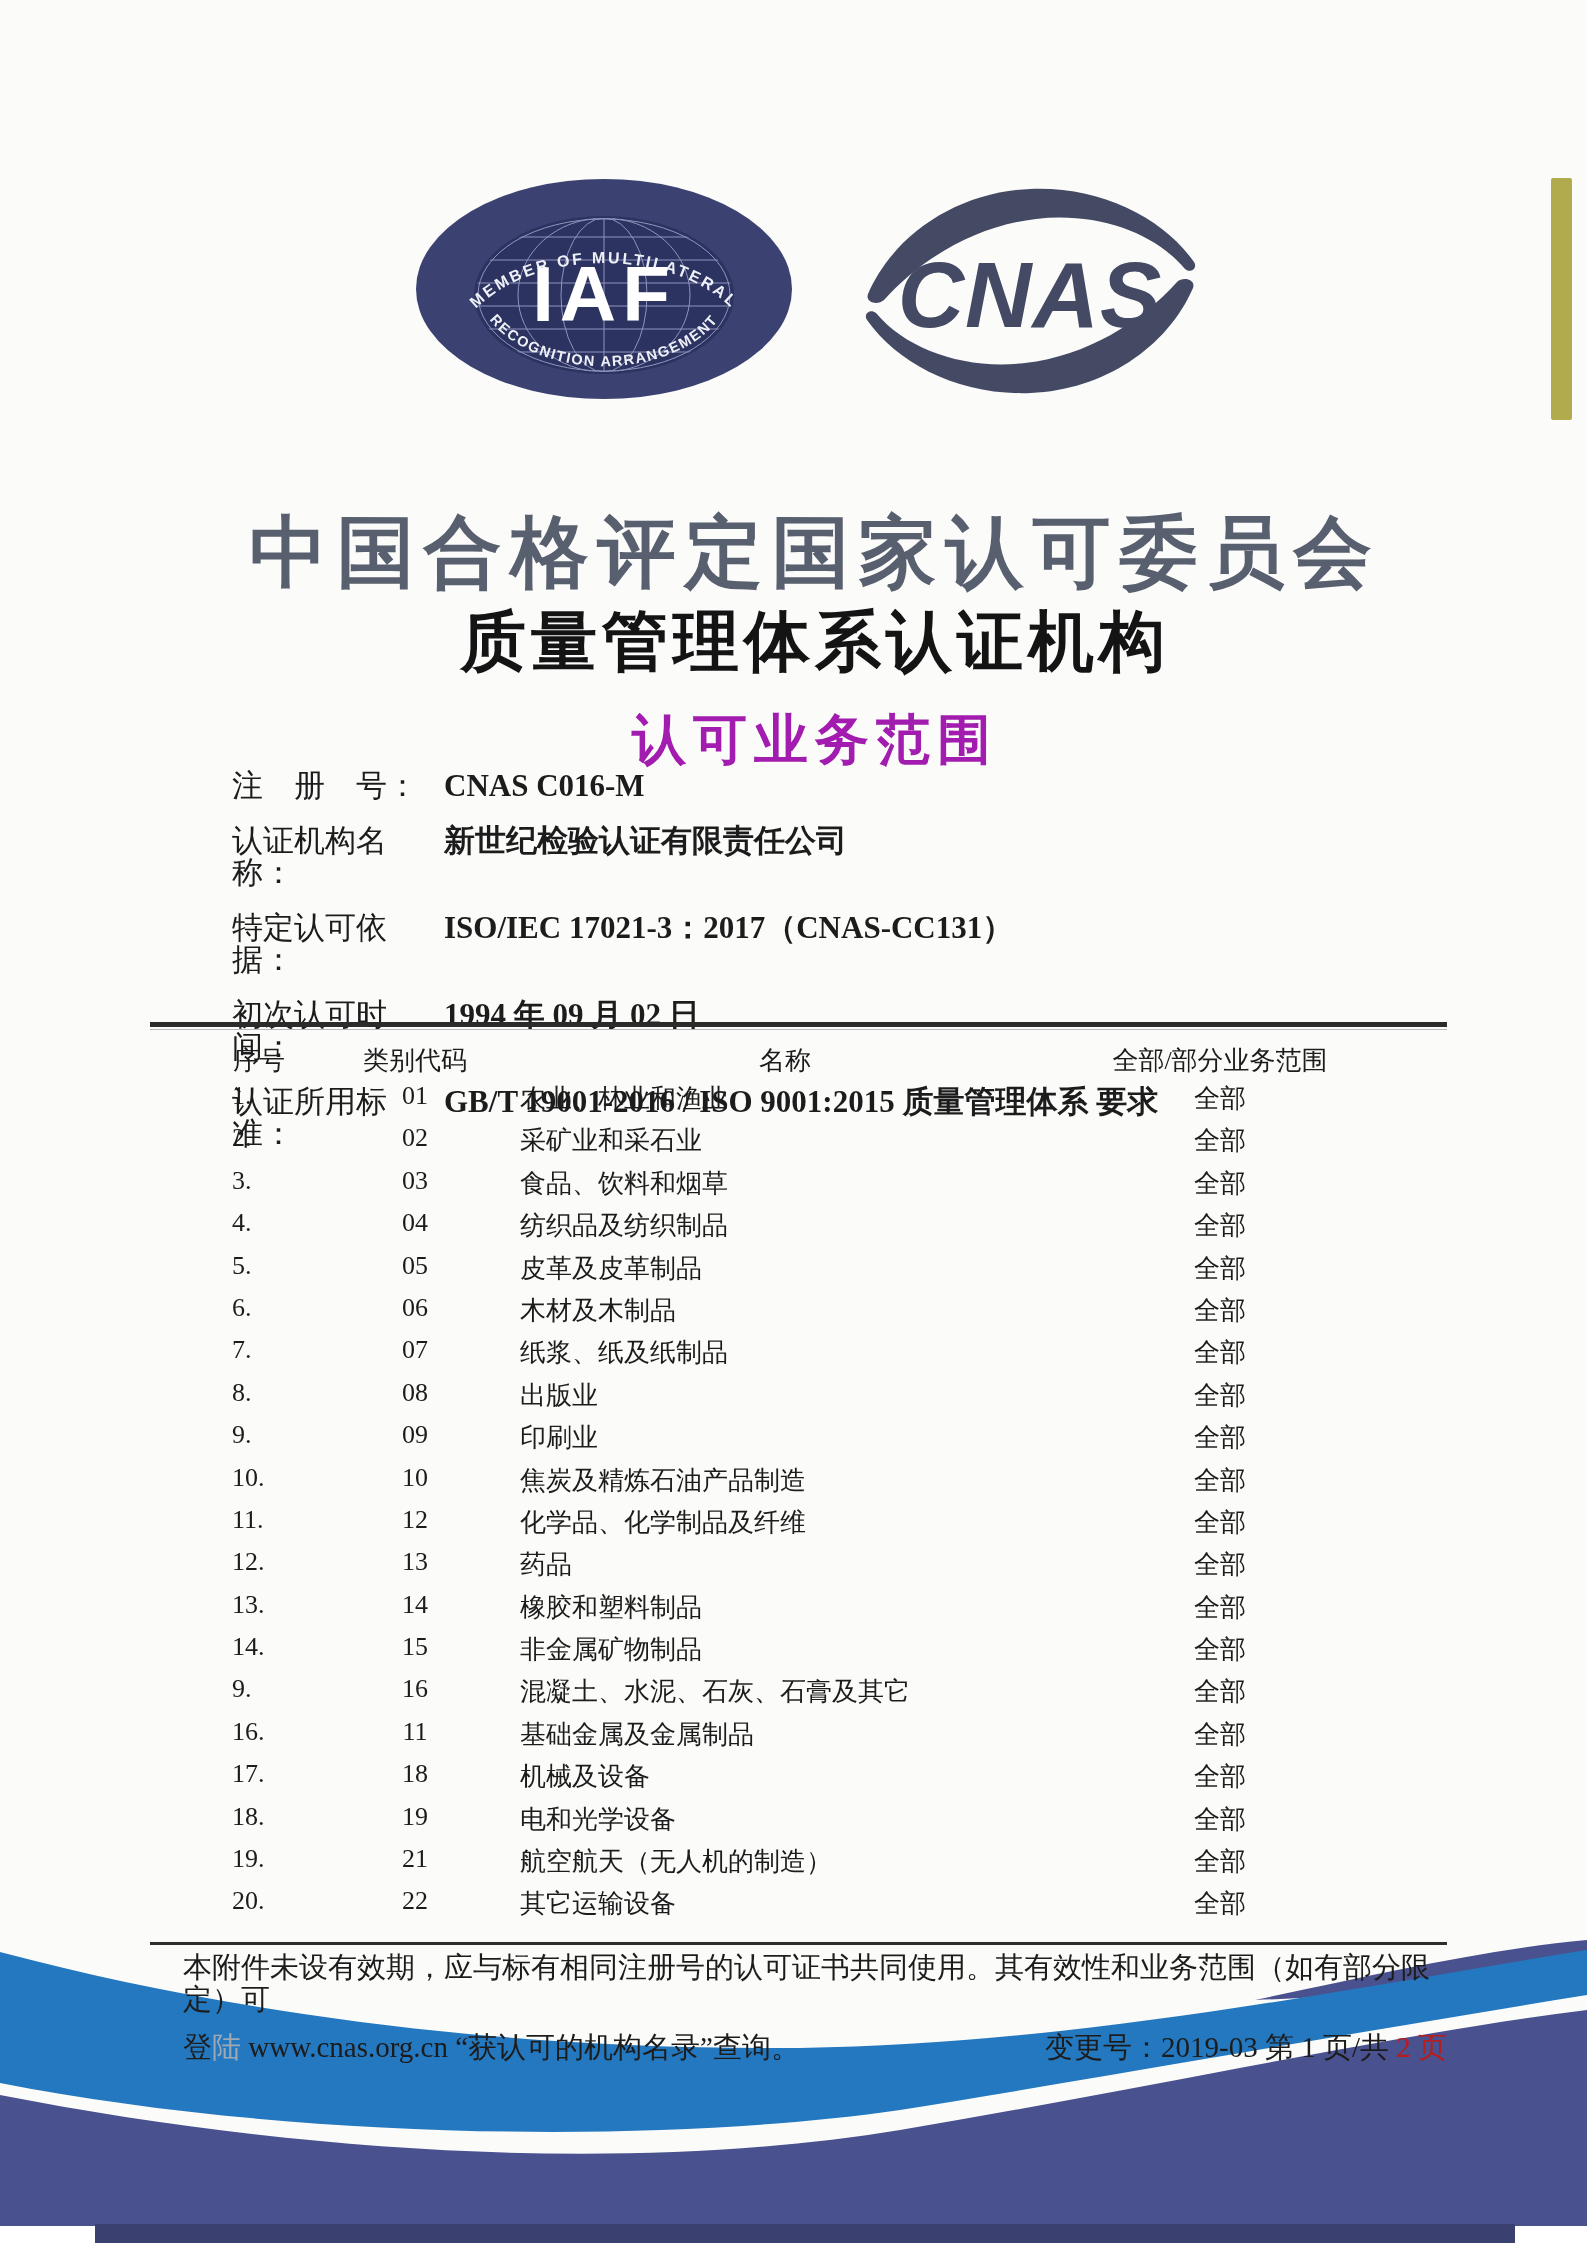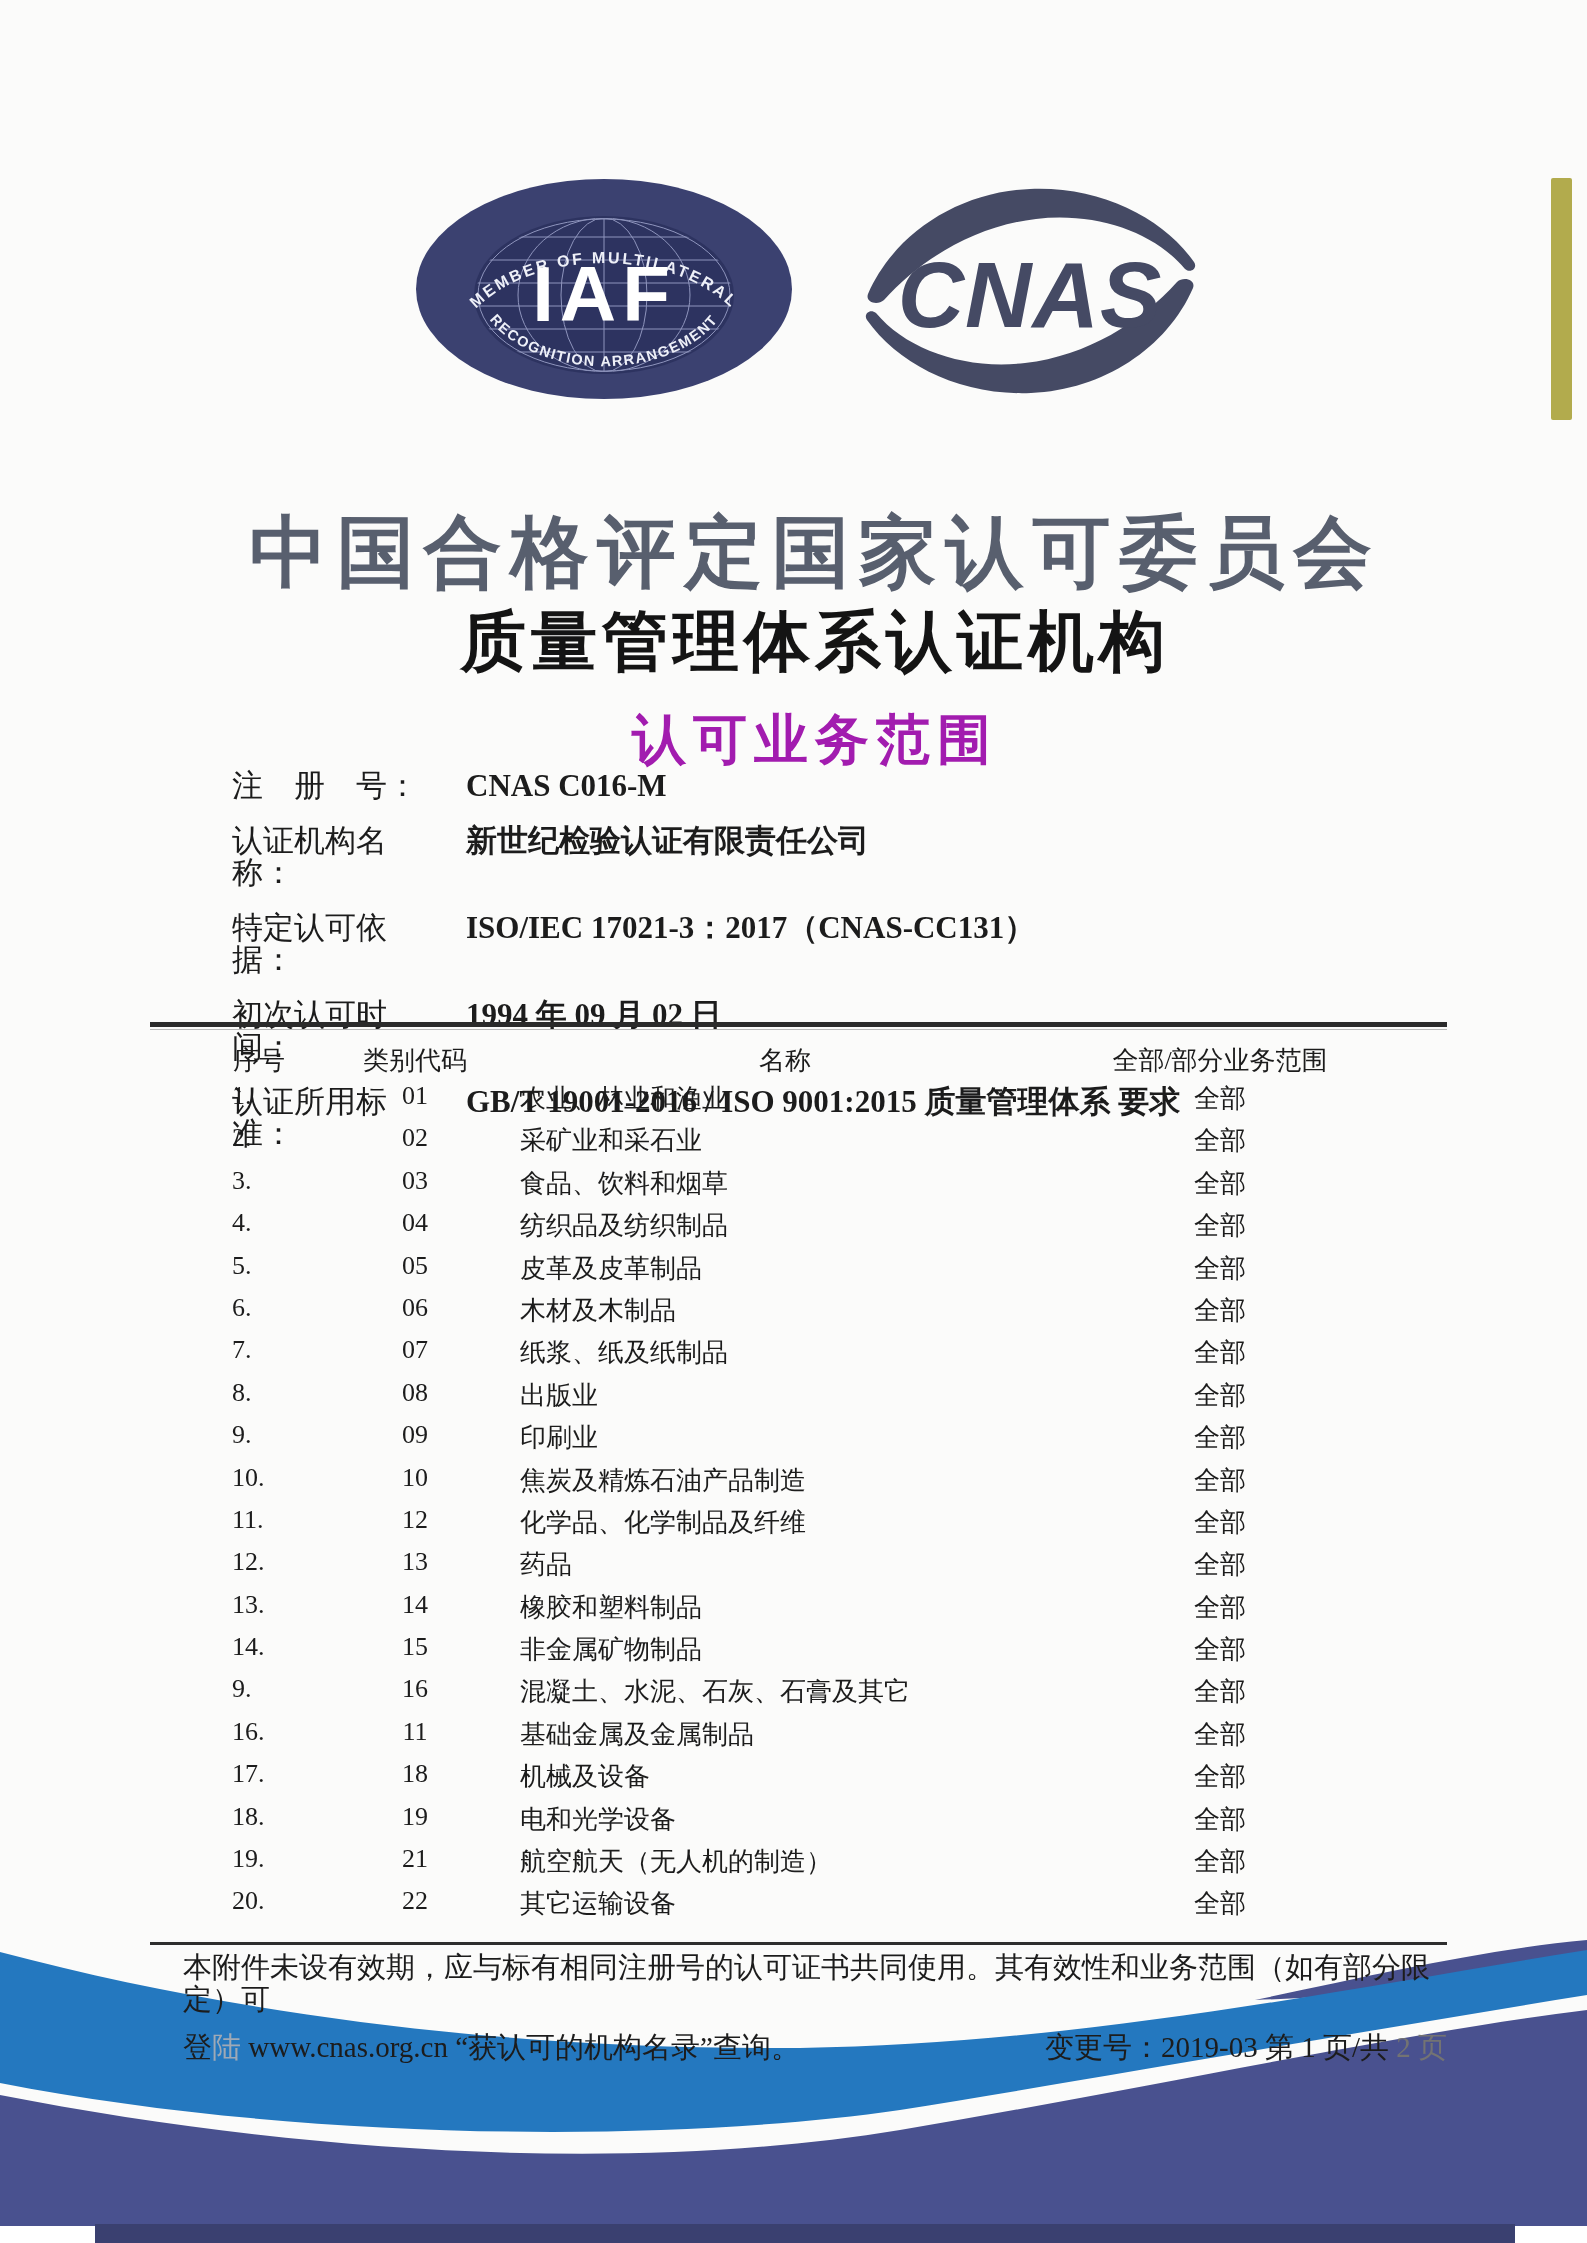--- a/index.html
+++ b/index.html
@@ -18,42 +18,42 @@
   .center-line { left:45px; width:1540px; text-align:center; white-space:nowrap;
     font-family:"Liberation Sans","DejaVu Sans",sans-serif; font-weight:bold;margin-top:12px; }
   .main-title { top:489px; font-size:78px; letter-spacing:9px; color:#585f6e; }
   .sub-title1 { top:585px; font-size:66px; letter-spacing:5px; color:#141414; }
   .sub-title2 { top:692px; font-size:54px; letter-spacing:7px; color:#a21caf; }
 
   
   .fields { left:0; top:770px; width:1587px; }
   .field-row { display:flex; padding-left:232px; margin-bottom:23px; font-size:31px; line-height:32px; }
   .field-label { display:inline-block; width:212px; flex:0 0 212px; }
-  .field-value { margin-left:22px; font-weight:600; }
+  .field-value { font-weight:600; }
   .field-row:nth-child(2) .field-value,
   .field-row:nth-child(4) .field-value { font-weight:600; }
 
   
   .table-rule { left:150px; top:1022px; width:1297px; height:5px; background:#2b2b2b; }
   .table-rule:after { content:""; position:absolute; left:0; top:7px; width:100%; height:1px; background:#b9b9b9; }
   .thead, .trow { display:grid; grid-template-columns:190px 150px 590px 280px; width:1360px; padding-left:150px; font-size:26px; }
   .thead { top:1043px; }
   .th-no { padding-left:83px; }
   .th-code, .th-name, .th-scope, .td-code, .td-scope { text-align:center; }
   .rows-host { top:1081px; left:0; width:1587px; }
   .trow { height:42.4px; }
   .td-no { padding-left:82px; }
   .td-name { padding-left:30px; }
 
   
   .footer-rule { left:150px; top:1942px; width:1297px; height:3px; background:#2e2e2e; z-index:3; }
   .footer-text { left:183px; top:1951px; width:1264px; font-size:29px; line-height:32px; z-index:3; }
   .footer-line2 { position:relative; margin-top:16px; width:100%; }
   .faded { color:#9fa9b6; }
-  .faded2 { color:#737373; }
+  .faded2 { color:#b91c1c; }
   .change-note { position:absolute; right:0; top:0; }
 
   .wave-svg { left:0; top:1938px; width:1587px; height:305px; z-index:1; }
   .logo-svg { z-index:2; }
   .iaf-box { left:414px; top:177px; width:380px; height:224px; }
   .cnas-box { left:858px; top:180px; width:345px; height:223px; }
 </style>
 </head>
 <body>
 

